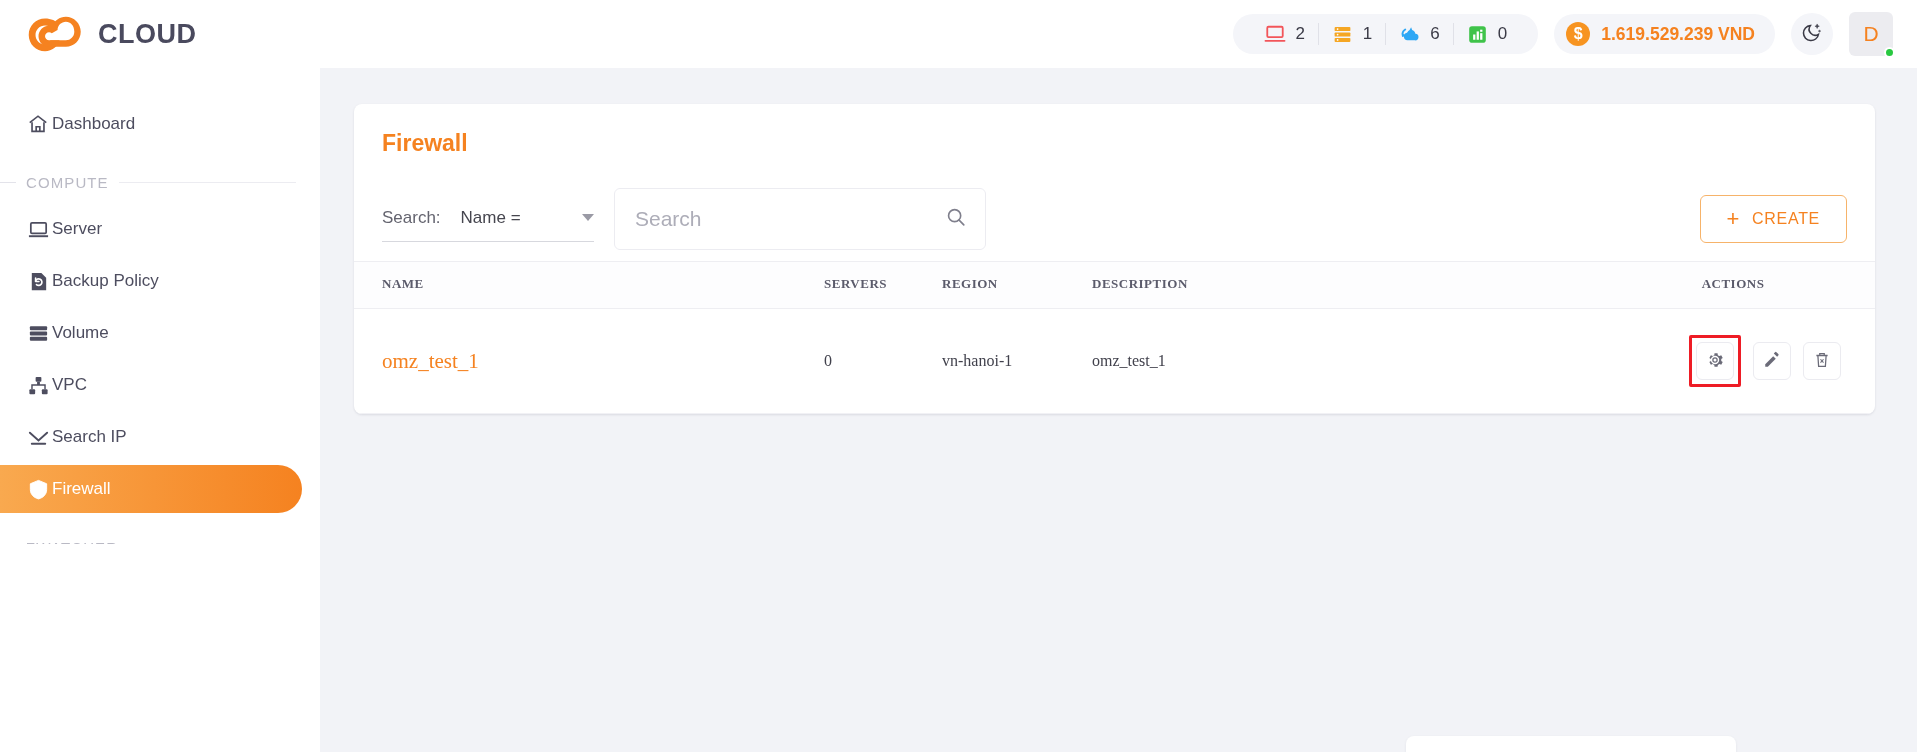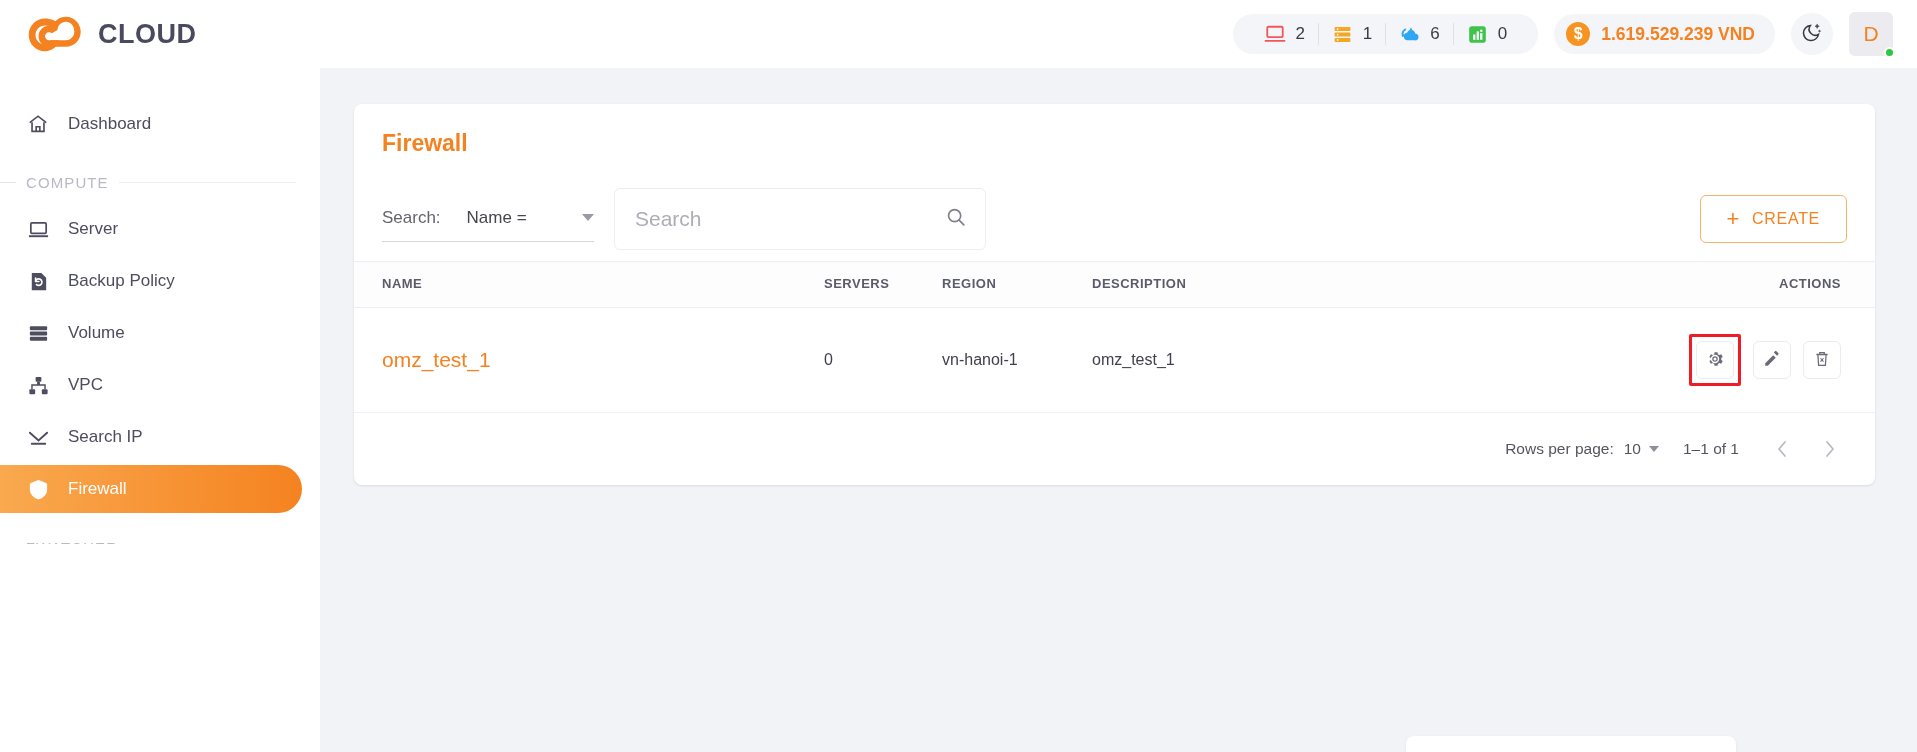--- a/index.html
+++ b/index.html
@@ -27,21 +27,21 @@
   }
   .brand-logo { width: 58px; height: 44px; display: block; }
   .brand-name {
     font-size: 27px; font-weight: bold; letter-spacing: 0.5px;
     color: #4a4a5e;
   }
   .nav { padding-top: 28px; }
   .nav-item {
     height: 48px;
     display: flex; align-items: center;
-    gap: 18px;
+    gap: 2px;
     padding-left: 26px;
     margin: 4px 18px 4px 0;
     border-radius: 0 40px 40px 0;
     cursor: pointer;
     color: #4d4d5f;
     font-size: 17px;
   }
   .nav-item.active {
     background: linear-gradient(90deg, #f9a94f 0%, #f58220 100%);
     color: #ffffff;
@@ -146,21 +146,21 @@
     padding: 26px 28px 20px 28px;
   }
   .toolbar {
     display: flex; align-items: center;
     padding: 0 28px;
     height: 84px;
     position: relative;
   }
   .search-select {
     display: flex; align-items: center;
-    gap: 26px;
+    gap: 20px;
     border-bottom: 1px solid #d7d8de;
     height: 46px;
     min-width: 212px;
     padding-bottom: 2px;
     cursor: pointer;
   }
   .search-label { color: #64646f; font-size: 17px; white-space: nowrap; }
   .search-value { color: #46464f; font-size: 17px; white-space: nowrap; }
   .caret { margin-left: auto; width: 0; height: 0;
     border-left: 6px solid transparent; border-right: 6px solid transparent;
@@ -189,32 +189,32 @@
     color: #f58220;
     background: #ffffff;
     height: 48px; padding: 0 26px;
     font-size: 16px; letter-spacing: .7px;
     font-family: "Liberation Sans", sans-serif;
     cursor: pointer;
   }
   .plus { font-size: 22px; line-height: 1; }
 
   
-  table { width: 100%; border-collapse: collapse; }
+  table { width: 100%; border-collapse: collapse; font-family: Liberation Serif, serif; }
   thead th {
     font-size: 13px; letter-spacing: .5px;
     color: #5b5b6b; font-weight: bold;
     text-align: left;
     padding: 14px 0 16px 0;
     border-top: 1px solid #eeeef2;
     border-bottom: 1px solid #eeeef2;
     background: #fdfdfe;
   }
   thead th:first-child { padding-left: 28px; }
-  thead th.right { text-align: right; padding-right: 34px; }
+  thead th.right { text-align: center; padding-right: 34px; }
   tbody td {
     padding: 26px 0;
     font-size: 16px; color: #41414c;
     border-bottom: 1px solid #f1f1f5;
     vertical-align: middle;
   }
   tbody td:first-child { padding-left: 28px; }
   .row-link {
     color: #f58220; font-size: 21px; text-decoration: none; cursor: pointer;
   }
@@ -533,42 +533,20 @@
                       </svg>
                     </span>
                   </button>
 
                 </span>
               </td>
             </tr>
           </tbody>
         </table>
 
-        <div class="pagination">
-          <div class="rpp">
-            <span>Rows per page:</span>
-            <span class="rpp-value">
-              <span>10</span>
-              <span class="rpp-caret"></span>
-            </span>
-          </div>
-          <span>1–1 of 1</span>
-          <div class="page-nav">
-            <span class="chev">
-              <svg width="12" height="18" viewBox="0 0 12 18" fill="none" stroke="#b8b8c2" stroke-width="1.7" stroke-linecap="round" stroke-linejoin="round">
-                <path d="M9 2 L3 9 L9 16"></path>
-              </svg>
-            </span>
-            <span class="chev">
-              <svg width="12" height="18" viewBox="0 0 12 18" fill="none" stroke="#b8b8c2" stroke-width="1.7" stroke-linecap="round" stroke-linejoin="round">
-                <path d="M3 2 L9 9 L3 16"></path>
-              </svg>
-            </span>
-          </div>
-        </div>
 
       </div>
     </div>
 
     <div class="bottom-peek"></div>
 
   </section>
 </div>
 
 </body></html>

